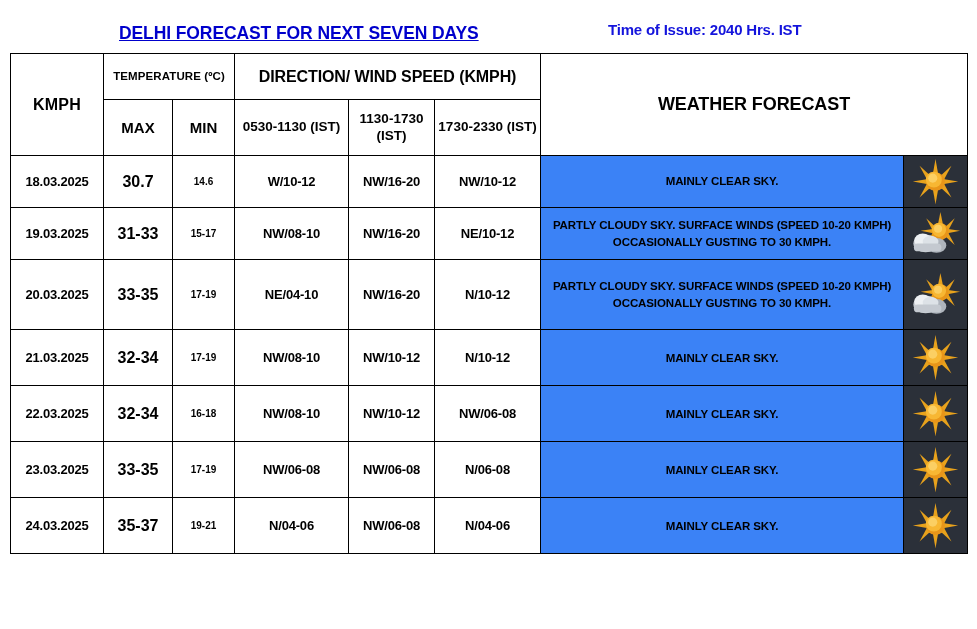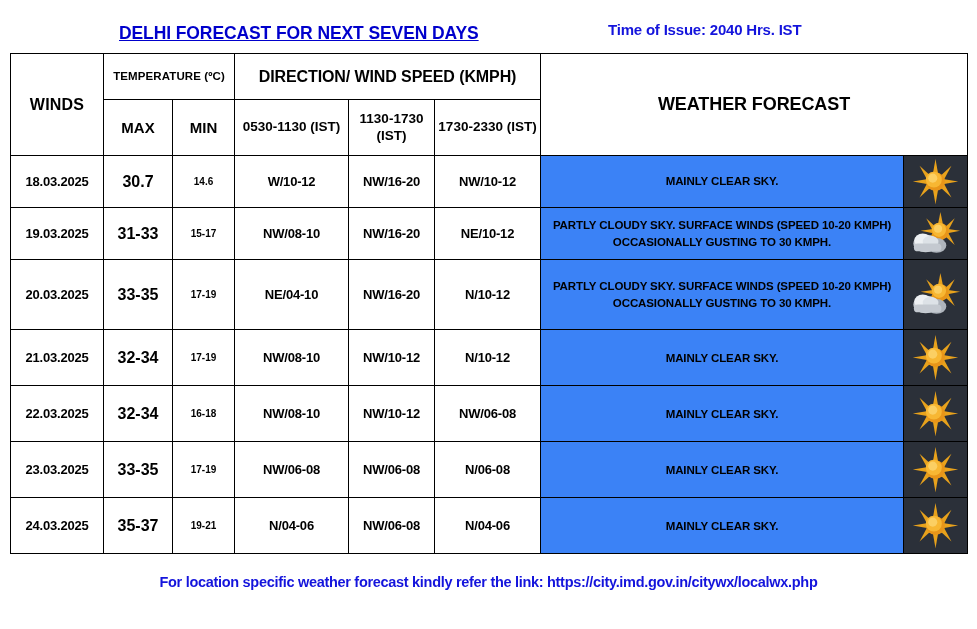--- a/index.html
+++ b/index.html
@@ -183,21 +183,21 @@
       <col class="col-max">
       <col class="col-min">
     <col class="col-w1">
       <col class="col-w2">
       <col class="col-w3">
     <col class="col-fc">
       <col class="col-icon">
   </colgroup>
   <thead>
     <tr class="r-h1">
-      <td class="h-date" rowspan="2">WINDS</td>
+      <td class="h-date" rowspan="2">KMPH</td>
       <td class="h-temp" colspan="2">TEMPERATURE (ºC)</td>
       <td class="h-dir" colspan="3">DIRECTION/ WIND SPEED (KMPH)</td>
       <td class="h-fc" colspan="2" rowspan="2">WEATHER FORECAST</td>
     </tr>
     <tr class="r-h2">
       <td class="h-max">MAX</td>
       <td class="h-min">MIN</td>
       <td class="h-time">0530-1130 (IST)</td>
       <td class="h-time">1130-1730 (IST)</td>
       <td class="h-time">1730-2330 (IST)</td>
@@ -426,14 +426,13 @@
             <circle cx="29.2" cy="22.5" r="4.6" fill="#FBCF63"></circle>
           </svg>
         </span>
       </td>
     </tr>
 
   </tbody>
 </table>
 
 <div class="notes">
-  <div class="note-line">For location specific weather forecast kindly refer the link: https://city.imd.gov.in/citywx/localwx.php</div>
 </div>
 
 </body></html>

